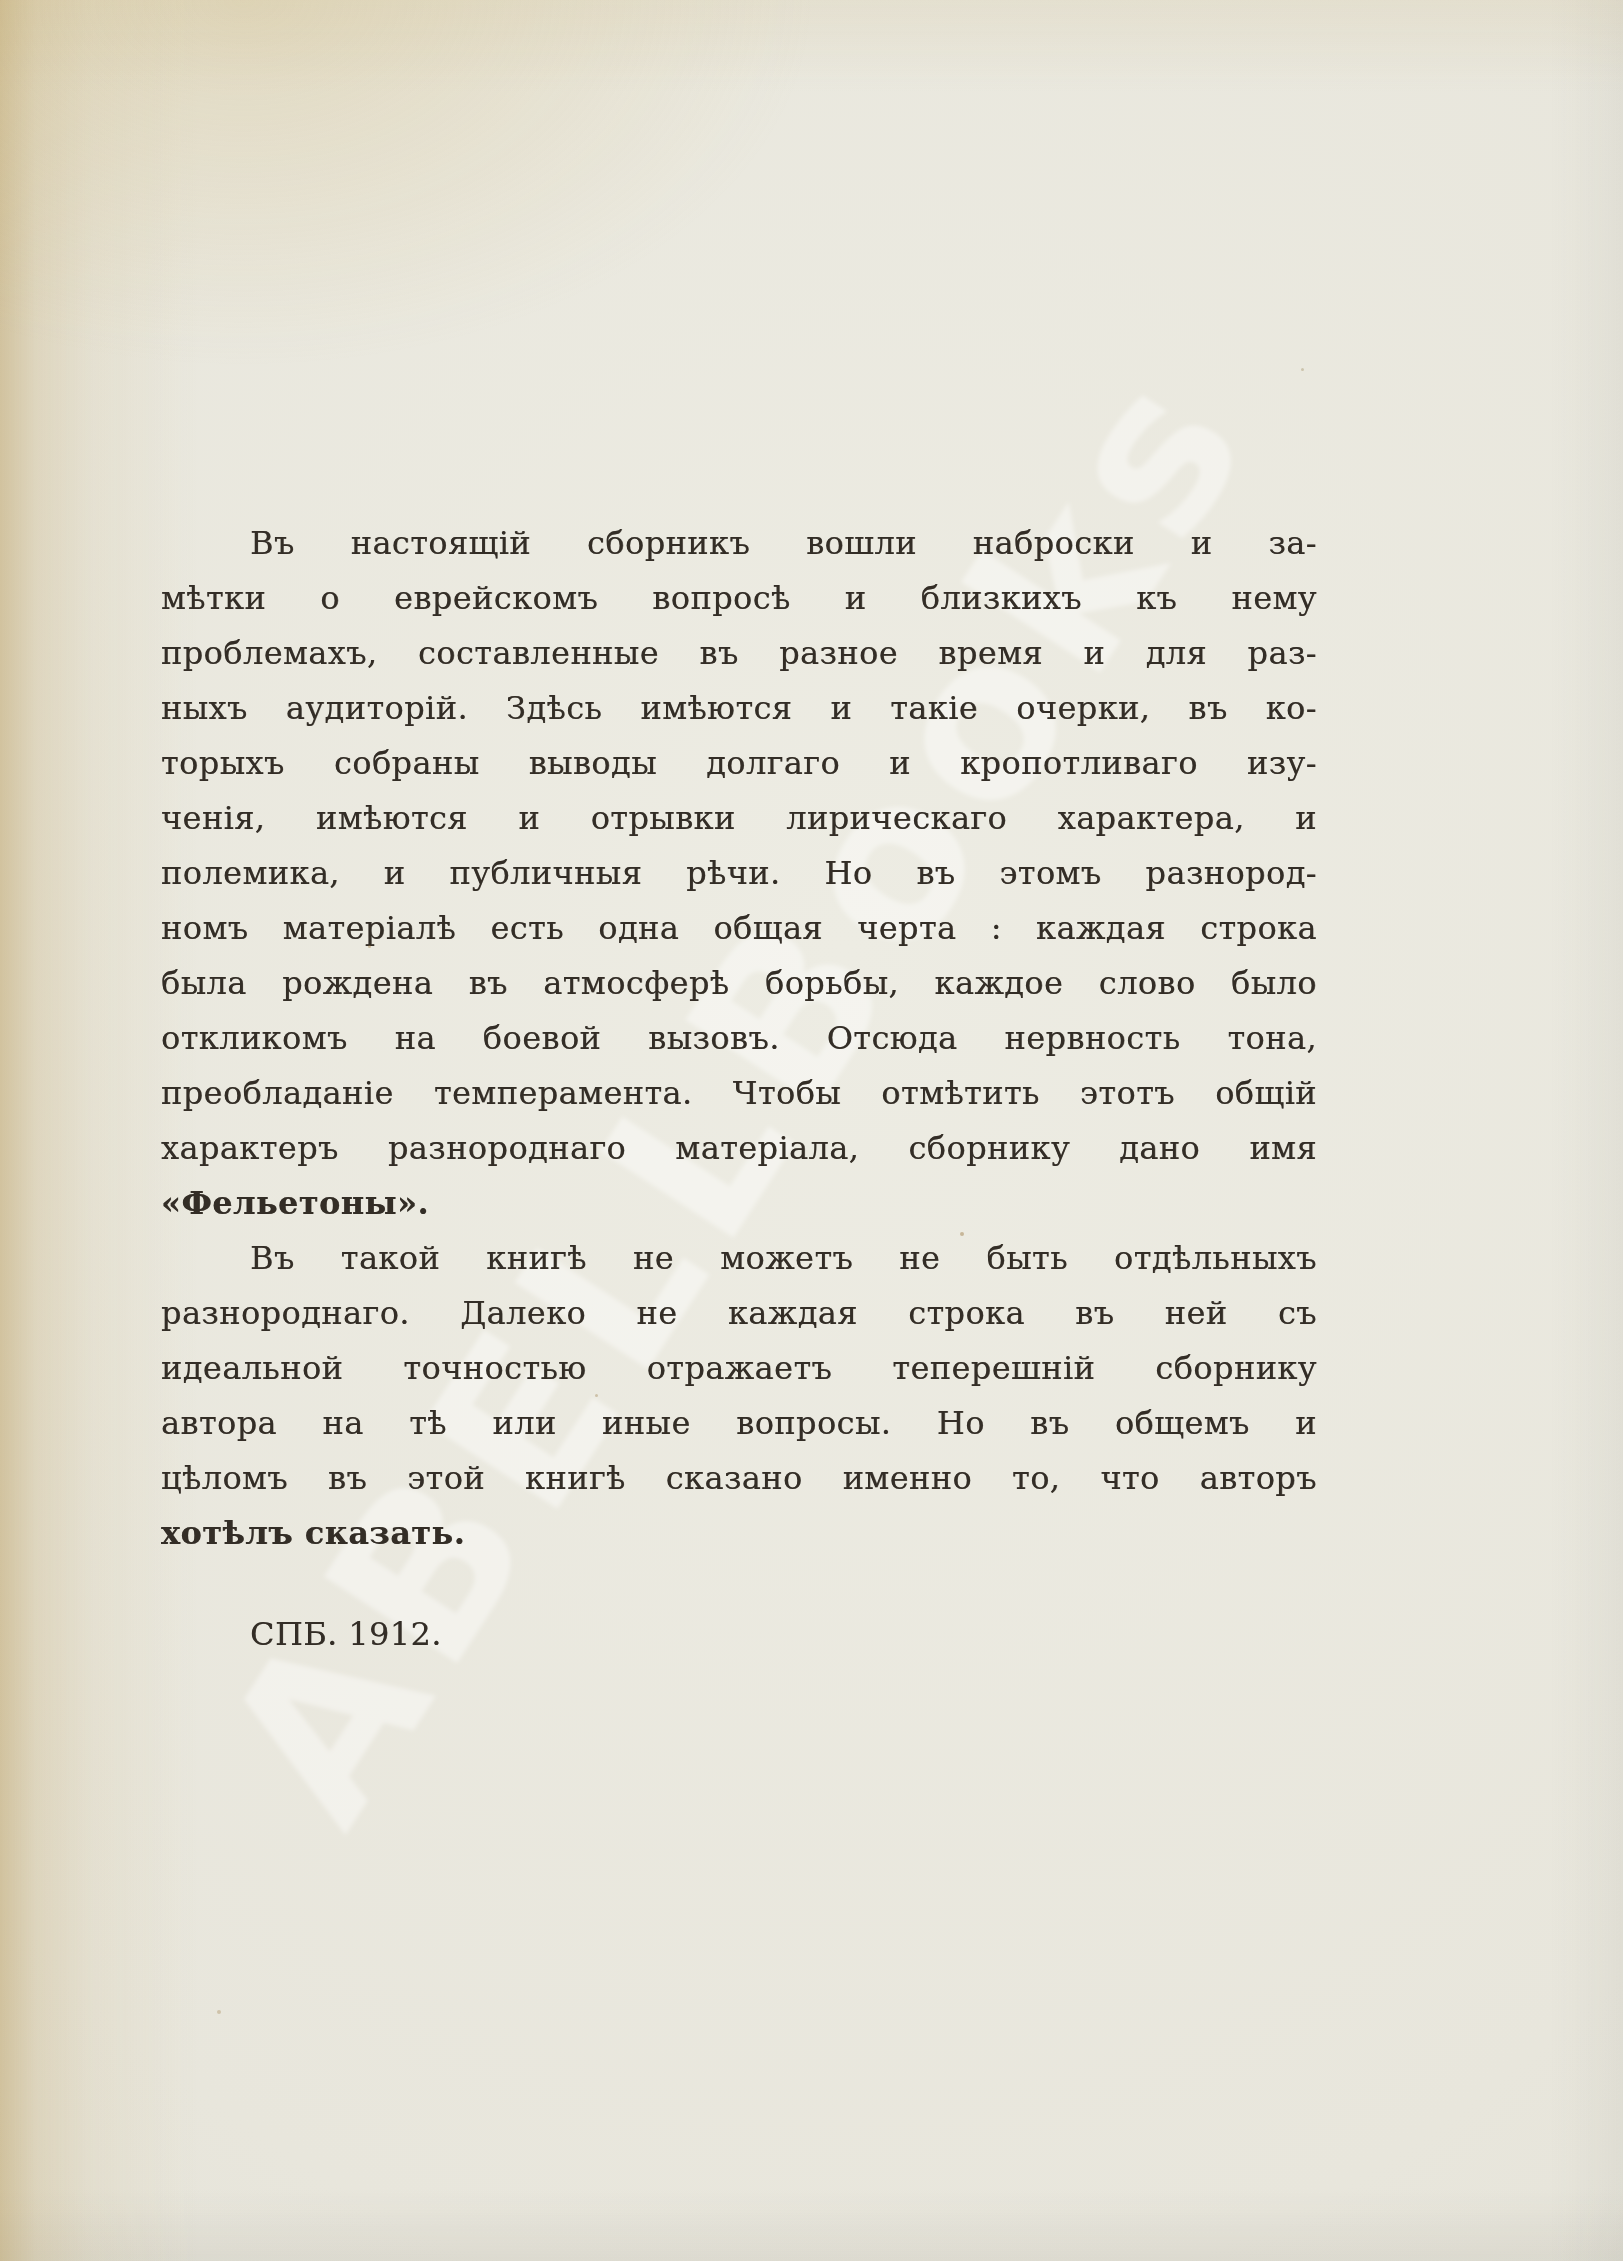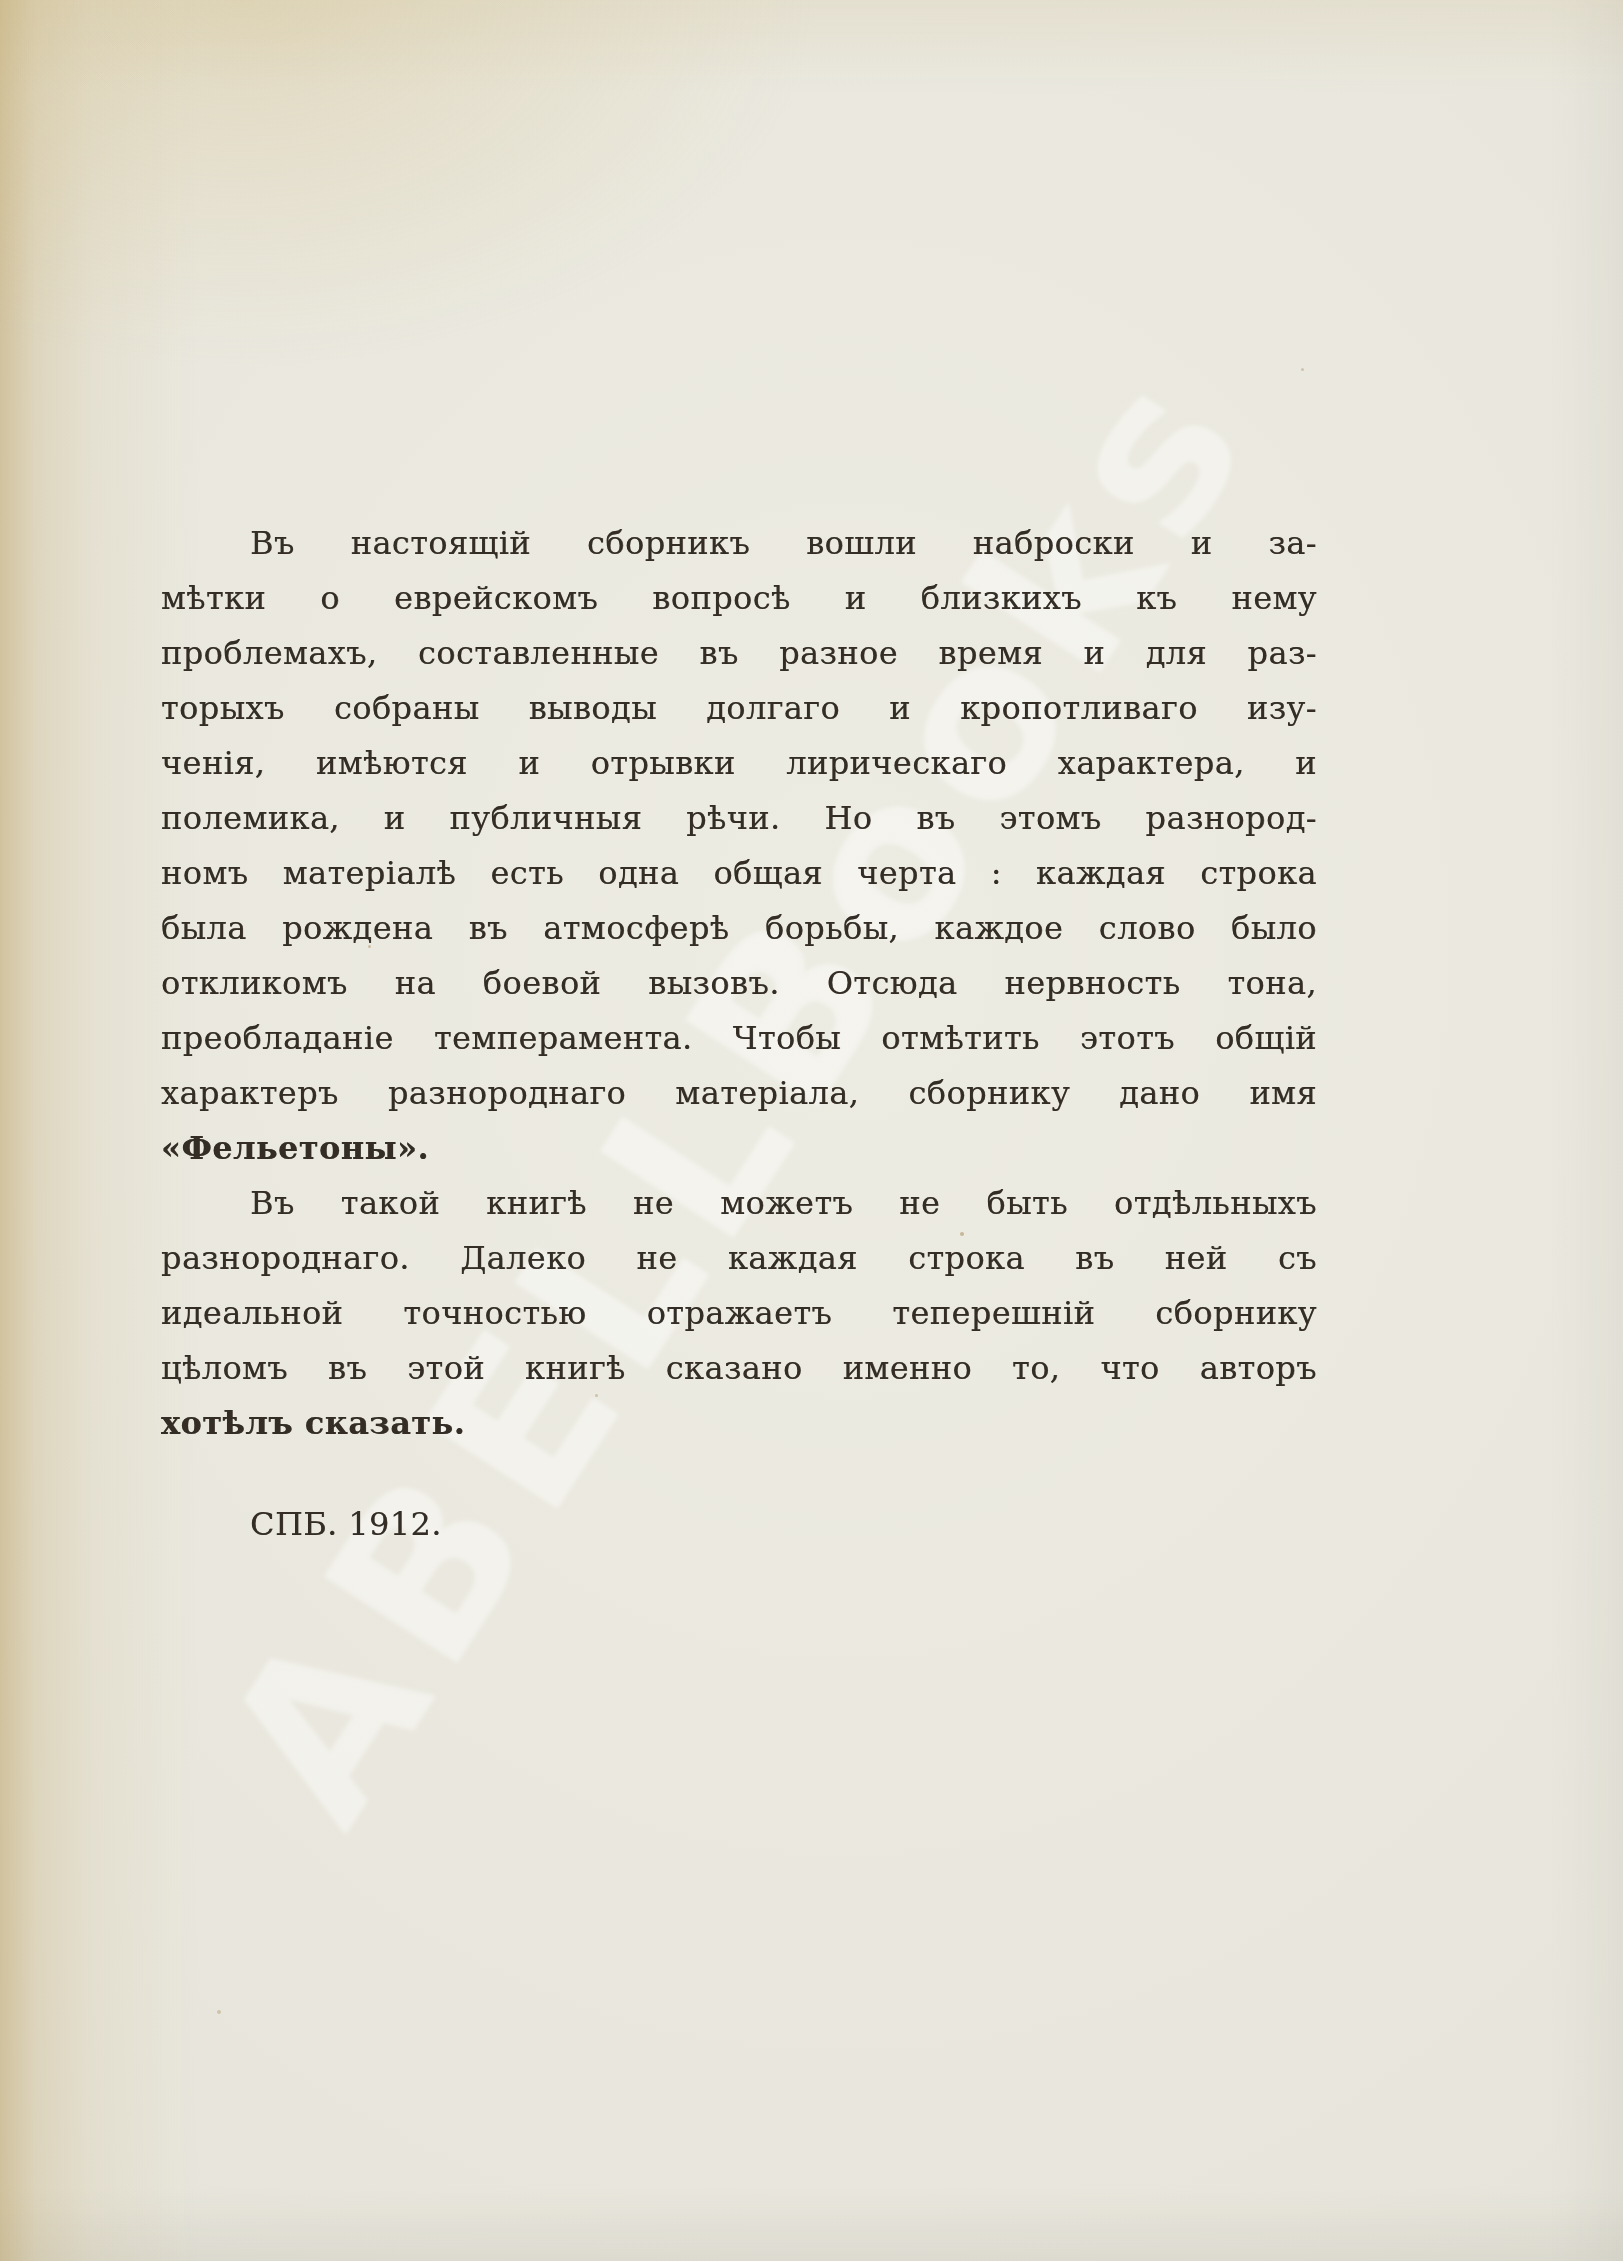--- a/index.html
+++ b/index.html
@@ -79,35 +79,37 @@
 <body>
 
 <div class="watermark">ABELLBooks</div>
 
 <div class="textblock">
 
   <div class="para">
     <div class="line first">Въ настоящій сборникъ вошли наброски и за-</div>
     <div class="line">мѣтки о еврейскомъ вопросѣ и близкихъ къ нему</div>
     <div class="line">проблемахъ, составленные въ разное время и для раз-</div>
+    <div class="line">ныхъ аудиторій. Здѣсь имѣются и такіе очерки, въ ко-</div>
     <div class="line">торыхъ собраны выводы долгаго и кропотливаго изу-</div>
     <div class="line">ченія, имѣются и отрывки лирическаго характера, и</div>
     <div class="line">полемика, и публичныя рѣчи. Но въ этомъ разнород-</div>
     <div class="line">номъ матеріалѣ есть одна общая черта : каждая строка</div>
     <div class="line">была рождена въ атмосферѣ борьбы, каждое слово было</div>
     <div class="line">откликомъ на боевой вызовъ. Отсюда нервность тона,</div>
     <div class="line">преобладаніе темперамента. Чтобы отмѣтить этотъ общій</div>
     <div class="line">характеръ разнороднаго матеріала, сборнику дано имя</div>
     <div class="line lastline">«Фельетоны».</div>
   </div>
 
   <div class="para">
     <div class="line first">Въ такой книгѣ не можетъ не быть отдѣльныхъ</div>
     <div class="line">разнороднаго. Далеко не каждая строка въ ней съ</div>
     <div class="line">идеальной точностью отражаетъ теперешній сборнику</div>
+    <div class="line">автора на тѣ или иные вопросы. Но въ общемъ и</div>
     <div class="line">цѣломъ въ этой книгѣ сказано именно то, что авторъ</div>
     <div class="line lastline">хотѣлъ сказать.</div>
   </div>
 
   <div class="imprint">СПБ. 1912.</div>
 
 </div>
 
 <div class="speck s1"></div>
 <div class="speck s2"></div>

